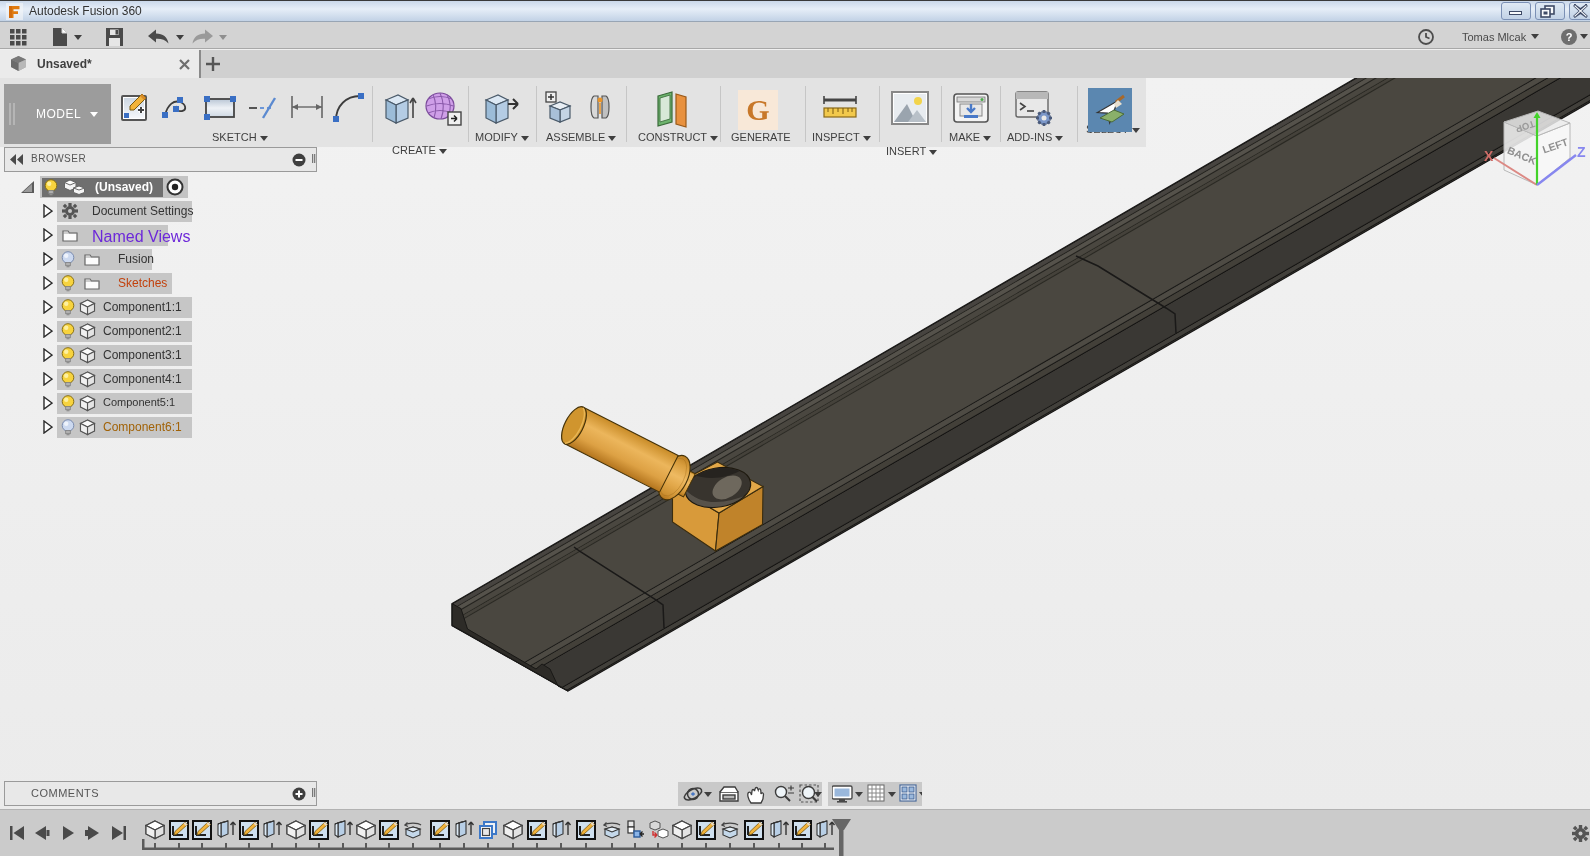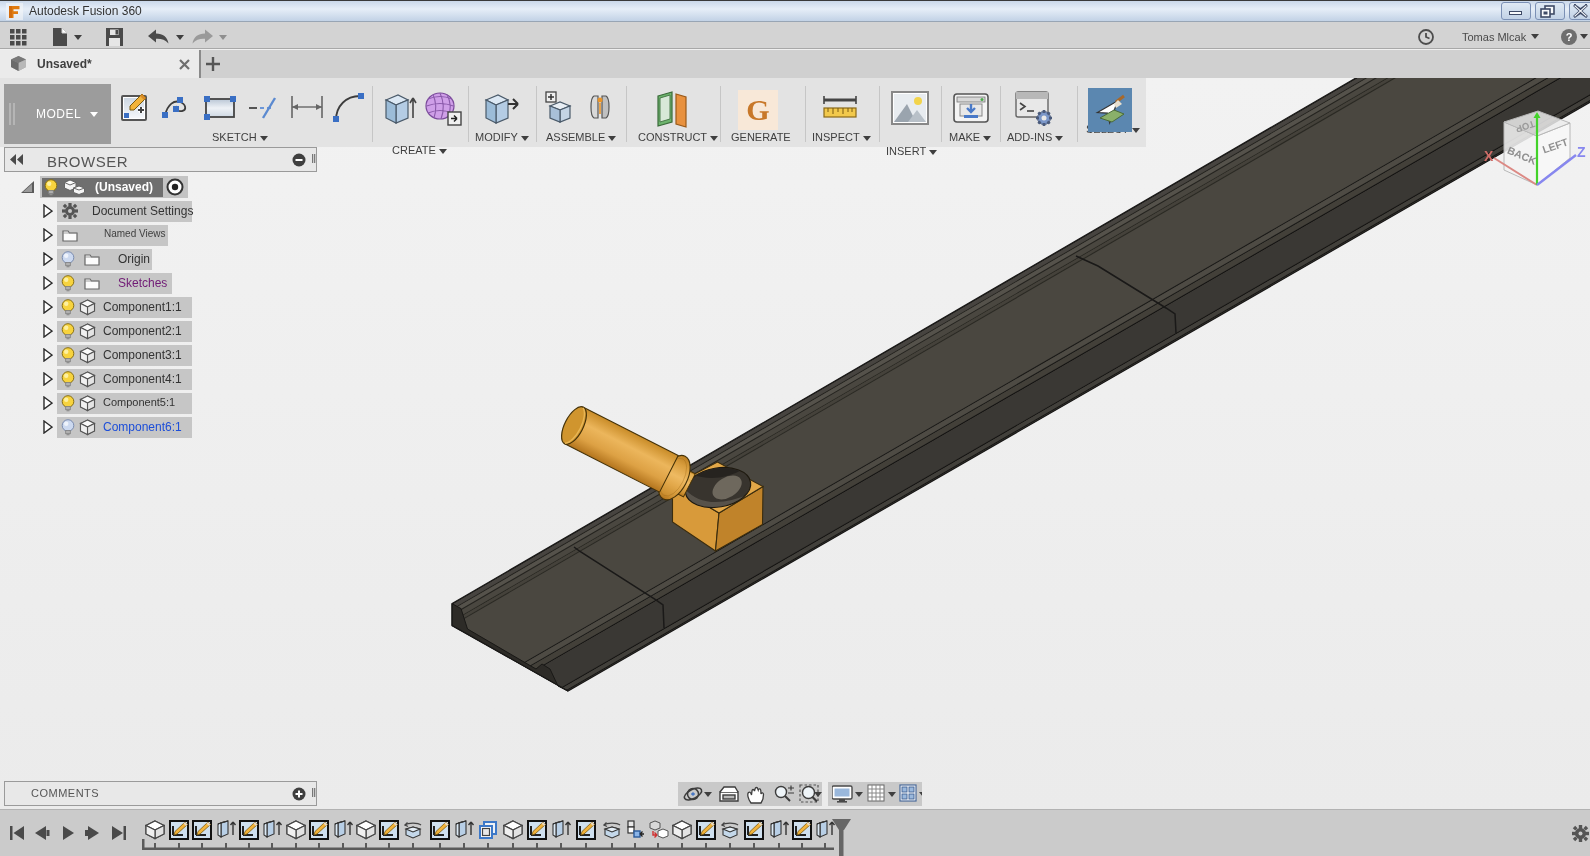--- a/index.html
+++ b/index.html
@@ -374,21 +374,21 @@
 <polygon points="14,32 22,10 30,32 22,26" fill="#fff" stroke="#333" stroke-width="1.2" transform="rotate(40 22 22)"></polygon>
 <path d="M28 14 L36 8" stroke="#a8682a" stroke-width="3"></path>
 <path d="M26 16 L30 12 L34 16 L28 20 Z" fill="#e8e0d0"></path>
 <path d="M12 30 L26 22 L36 26 L24 34 Z" fill="#8ab06a" stroke="#4a6a3a" stroke-width="1"></path>
 </svg>
 
 <div class="abs" style="left:4px;top:147px;width:313px;height:25px;background:#e8e8e8;border:1px solid #9a9a9a"></div>
 <svg class="abs" style="left:9px;top:153px" width="16" height="13">
     <path d="M7 1 L1 6.5 L7 12 Z M14 1 L8 6.5 L14 12 Z" fill="#4a4a4a"></path>
   </svg>
-<div class="abs" style="left:47px;top:153px;font-size:15px;color:#555;letter-spacing:0.5px">BROWSER</div>
+<div class="abs" style="left:31px;top:153px;font-size:10px;color:#555;letter-spacing:0.5px">BROWSER</div>
 <svg class="abs" style="left:292px;top:153px" width="14" height="14">
     <circle cx="7" cy="7" r="6.5" fill="#3f3f3f"></circle>
     <rect x="3.5" y="6" width="7" height="2" fill="#fff"></rect>
   </svg>
 <div class="abs" style="left:311px;top:151px;font-size:13px;color:#666">‖</div>
 <div class="abs" style="left:40px;top:176px;width:148px;height:22px;background:#c4c4c4"></div>
 <div class="abs" style="left:42px;top:177.5px;width:121px;height:19px;background:#6f6f6f"></div>
 <svg class="abs" style="left:20px;top:180px" width="15" height="14">
     <polygon points="1,13 14,13 14,1" fill="#5a5a5a"></polygon>
     <polygon points="3,12 12,12 12,4" fill="#9a9a9a"></polygon>
@@ -432,51 +432,51 @@
   </svg>
 <div class="abs" style="left:92px;top:204px;font-size:12px;color:#333">Document Settings</div>
 <div class="abs" style="left:57px;top:224.5px;width:111px;height:21px;background:#c6c6c6"></div>
 <svg class="abs" style="left:42px;top:228px" width="11" height="14">
     <polygon points="2,1 10,7 2,13" fill="#fdfdfd" stroke="#2a2a2a" stroke-width="1.4"></polygon>
   </svg>
 <svg class="abs" style="left:62px;top:228px" width="16" height="14">
 <path d="M1 3 L6 3 L7.5 5 L15 5 L15 13 L1 13 Z" fill="#fcfcfc" stroke="#666" stroke-width="1.2"></path>
 <path d="M1 5 L15 5" stroke="#888" stroke-width="0.8"></path>
 </svg>
-<div class="abs" style="left:104px;top:228px;font-size:10px;color:#404040">Named Views</div>
+<div class="abs" style="left:92px;top:228px;font-size:16px;color:#6d28d9">Named Views</div>
 <div class="abs" style="left:57px;top:248.5px;width:95px;height:21px;background:#c6c6c6"></div>
 <svg class="abs" style="left:42px;top:252px" width="11" height="14">
     <polygon points="2,1 10,7 2,13" fill="#fdfdfd" stroke="#2a2a2a" stroke-width="1.4"></polygon>
   </svg>
 <svg class="abs" style="left:61px;top:251px" width="14" height="17">
 <circle cx="7" cy="6.5" r="5.8" fill="#ccd9f0" stroke="#7a8cb0" stroke-width="1"></circle>
 <circle cx="5.2" cy="4.8" r="2.2" fill="#eef3fc"></circle>
 <rect x="4.7" y="11.5" width="4.6" height="3.2" fill="#b0b0b0" stroke="#808080" stroke-width="0.8"></rect>
 <rect x="5.5" y="14.7" width="3" height="1.6" fill="#909090"></rect>
 </svg>
 <svg class="abs" style="left:84px;top:252px" width="16" height="14">
 <path d="M1 3 L6 3 L7.5 5 L15 5 L15 13 L1 13 Z" fill="#fcfcfc" stroke="#666" stroke-width="1.2"></path>
 <path d="M1 5 L15 5" stroke="#888" stroke-width="0.8"></path>
 </svg>
-<div class="abs" style="left:118px;top:252px;font-size:12px;color:#333">Origin</div>
+<div class="abs" style="left:118px;top:252px;font-size:12px;color:#333">Fusion</div>
 <div class="abs" style="left:57px;top:272.5px;width:115px;height:21px;background:#c6c6c6"></div>
 <svg class="abs" style="left:42px;top:276px" width="11" height="14">
     <polygon points="2,1 10,7 2,13" fill="#fdfdfd" stroke="#2a2a2a" stroke-width="1.4"></polygon>
   </svg>
 <svg class="abs" style="left:61px;top:275px" width="14" height="17">
 <circle cx="7" cy="6.5" r="5.8" fill="#f7d33e" stroke="#8a7010" stroke-width="1"></circle>
 <circle cx="5.2" cy="4.8" r="2.2" fill="#fdf0a0"></circle>
 <rect x="4.7" y="11.5" width="4.6" height="3.2" fill="#b0b0b0" stroke="#808080" stroke-width="0.8"></rect>
 <rect x="5.5" y="14.7" width="3" height="1.6" fill="#909090"></rect>
 </svg>
 <svg class="abs" style="left:84px;top:276px" width="16" height="14">
 <path d="M1 3 L6 3 L7.5 5 L15 5 L15 13 L1 13 Z" fill="#fcfcfc" stroke="#666" stroke-width="1.2"></path>
 <path d="M1 5 L15 5" stroke="#888" stroke-width="0.8"></path>
 </svg>
-<div class="abs" style="left:118px;top:276px;font-size:12px;color:#701a75">Sketches</div>
+<div class="abs" style="left:118px;top:276px;font-size:12px;color:#c2410c">Sketches</div>
 <div class="abs" style="left:57px;top:296.5px;width:135px;height:21px;background:#c6c6c6"></div>
 <svg class="abs" style="left:42px;top:300px" width="11" height="14">
     <polygon points="2,1 10,7 2,13" fill="#fdfdfd" stroke="#2a2a2a" stroke-width="1.4"></polygon>
   </svg>
 <svg class="abs" style="left:61px;top:299px" width="14" height="17">
 <circle cx="7" cy="6.5" r="5.8" fill="#f7d33e" stroke="#8a7010" stroke-width="1"></circle>
 <circle cx="5.2" cy="4.8" r="2.2" fill="#fdf0a0"></circle>
 <rect x="4.7" y="11.5" width="4.6" height="3.2" fill="#b0b0b0" stroke="#808080" stroke-width="0.8"></rect>
 <rect x="5.5" y="14.7" width="3" height="1.6" fill="#909090"></rect>
 </svg>
@@ -564,21 +564,21 @@
 <circle cx="5.2" cy="4.8" r="2.2" fill="#eef3fc"></circle>
 <rect x="4.7" y="11.5" width="4.6" height="3.2" fill="#b0b0b0" stroke="#808080" stroke-width="0.8"></rect>
 <rect x="5.5" y="14.7" width="3" height="1.6" fill="#909090"></rect>
 </svg>
 <svg class="abs" style="left:79px;top:419px" width="17" height="17">
 <polygon points="8.5,1 15.5,4.5 15.5,12 8.5,15.5 1.5,12 1.5,4.5" fill="#fff" stroke="#555" stroke-width="1.1"></polygon>
 <polygon points="8.5,1 15.5,4.5 8.5,8 1.5,4.5" fill="#fafafa" stroke="#555" stroke-width="1.1"></polygon>
 <polygon points="8.5,8 15.5,4.5 15.5,12 8.5,15.5" fill="#e4e4e4" stroke="#555" stroke-width="1.1"></polygon>
 <polygon points="8.5,8 1.5,4.5 1.5,12 8.5,15.5" fill="#f0f0f0" stroke="#555" stroke-width="1.1"></polygon>
 </svg>
-<div class="abs" style="left:103px;top:420px;font-size:12px;color:#1d4ed8">Component6:1</div>
+<div class="abs" style="left:103px;top:420px;font-size:12px;color:#a16207">Component6:1</div>
 
 <div class="abs" style="left:4px;top:781px;width:313px;height:25px;background:#e8e8e8;border:1px solid #9a9a9a"></div>
 <div class="abs" style="left:31px;top:787px;font-size:11px;color:#555;letter-spacing:0.5px">COMMENTS</div>
 <svg class="abs" style="left:292px;top:787px" width="14" height="14">
     <circle cx="7" cy="7" r="6.5" fill="#3f3f3f"></circle>
     <rect x="3.5" y="6" width="7" height="2" fill="#fff"></rect>
     <rect x="6" y="3.5" width="2" height="7" fill="#fff"></rect>
   </svg>
 <div class="abs" style="left:311px;top:785px;font-size:13px;color:#666">‖</div>
 

